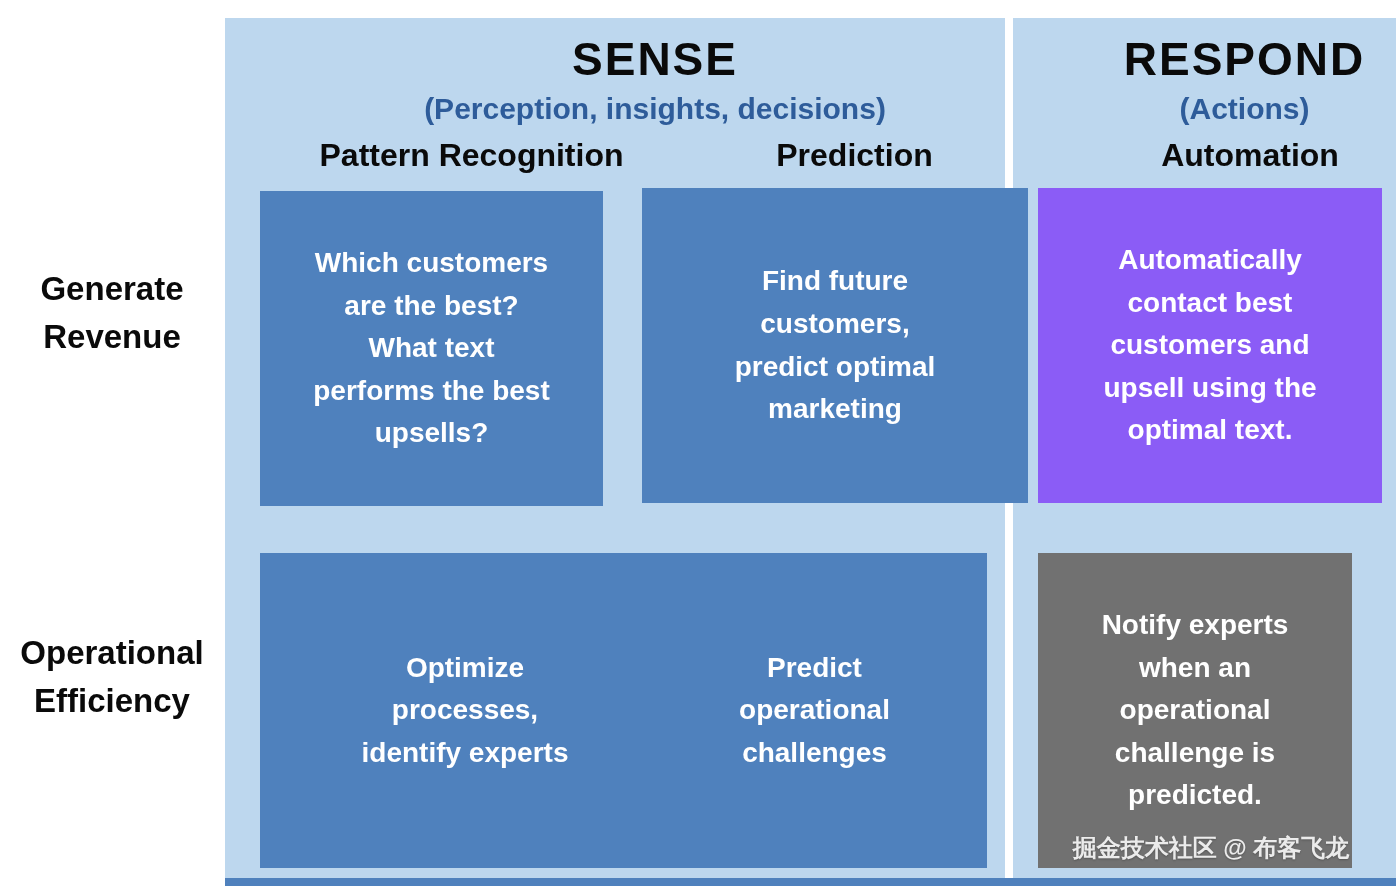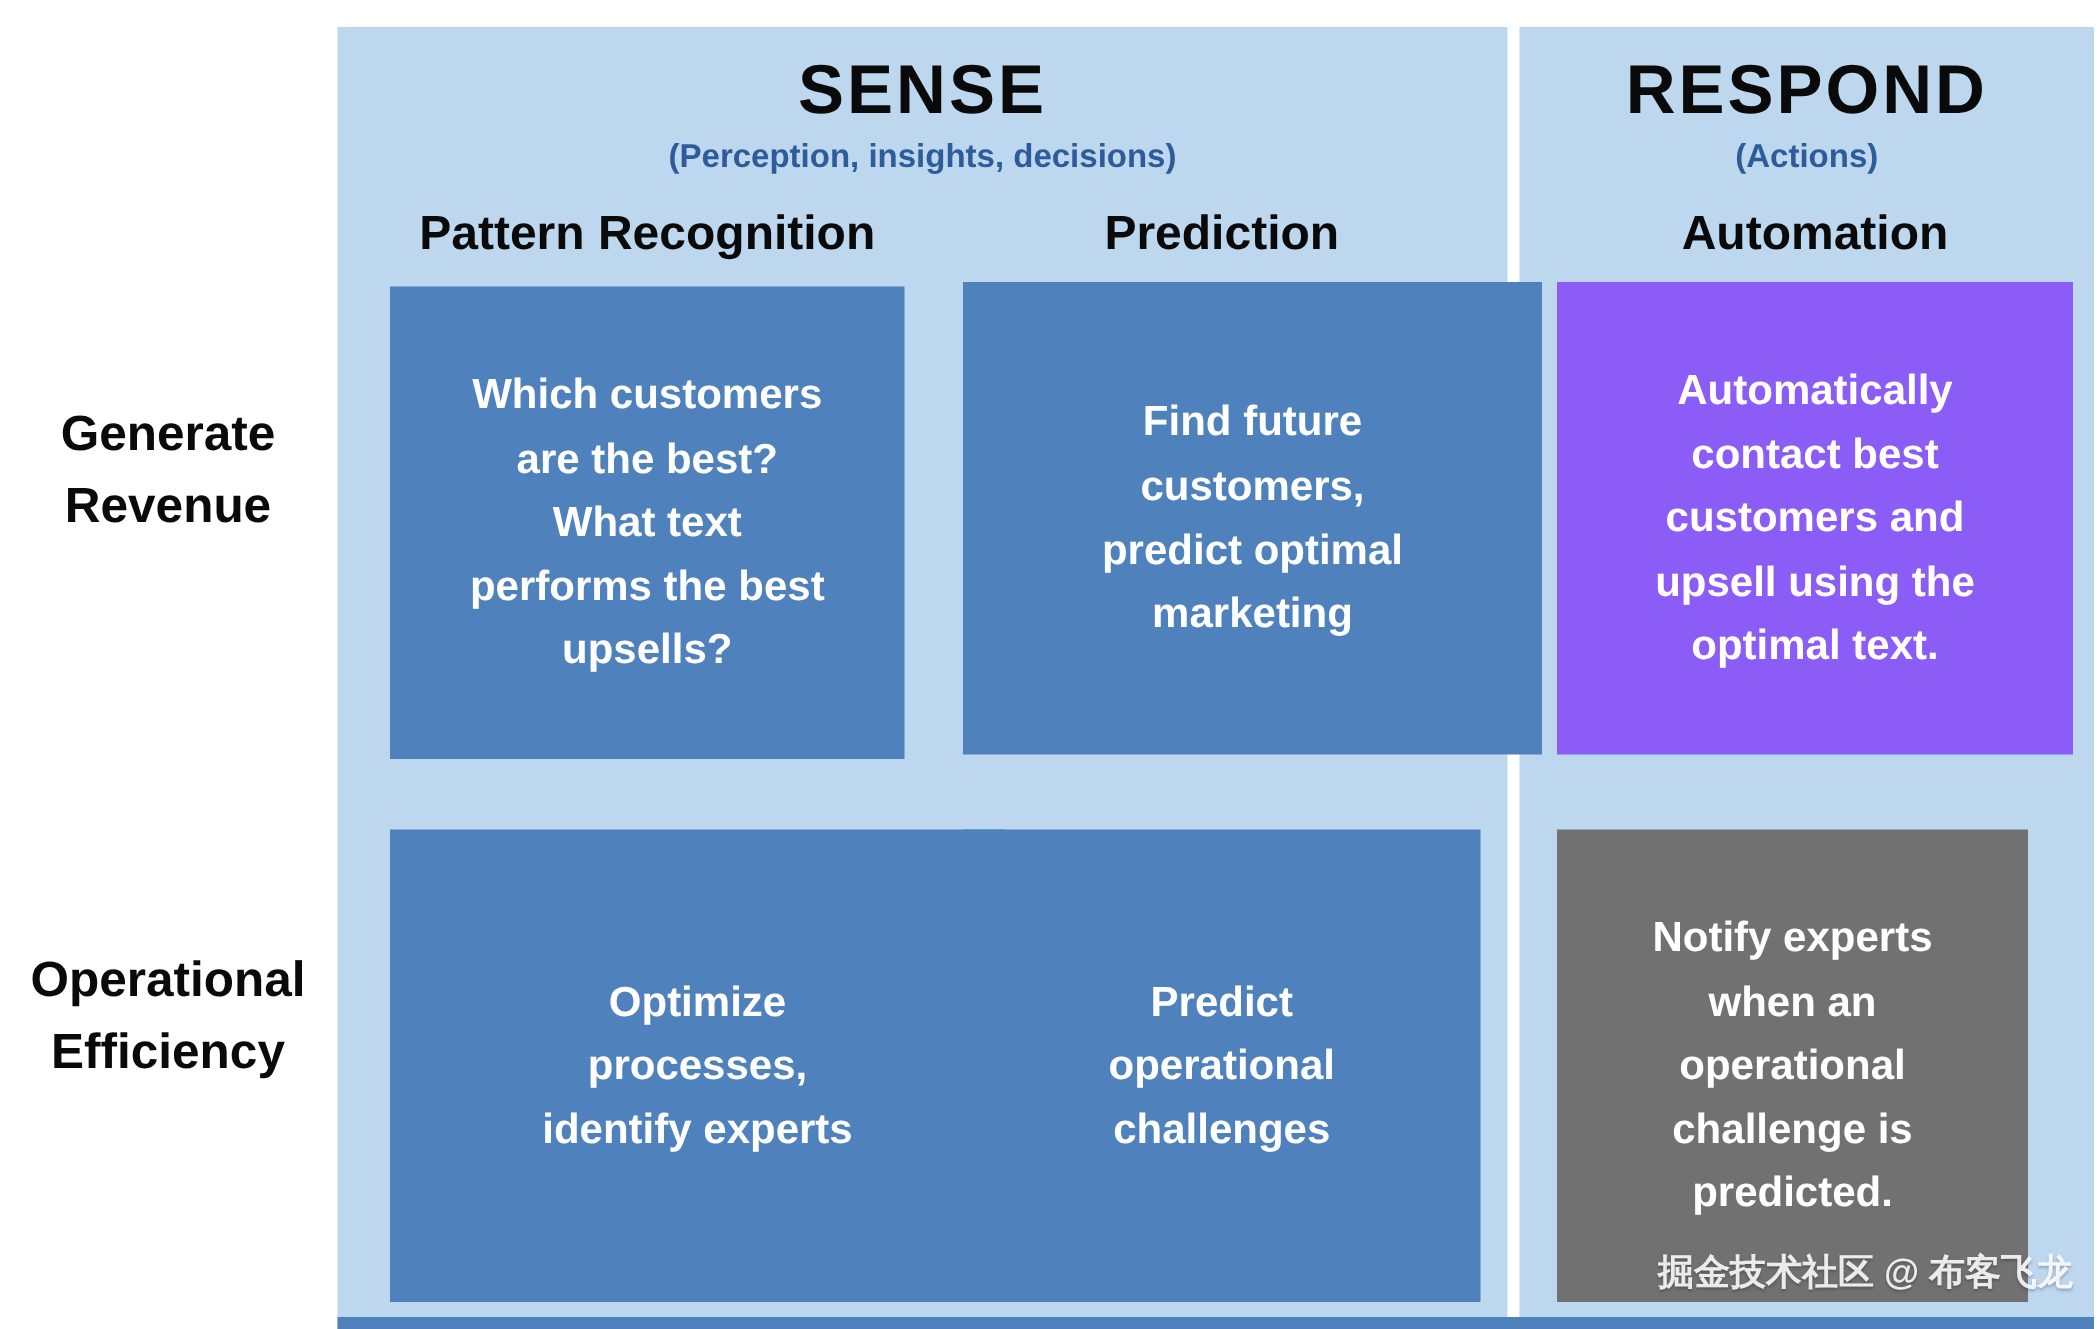--- a/index.html
+++ b/index.html
@@ -14,30 +14,31 @@
     height: 886px;
     background: #ffffff;
     overflow: hidden;
   }
   .abs { position: absolute; }
   .panel {
     background: #bdd7ee;
   }
   .center-text {
     text-align: center;
+    padding-left: 40px;
   }
   .group-title {
     font-size: 46px;
     font-weight: 800;
     color: #0a0a0a;
     letter-spacing: 2px;
     line-height: 1.1;
   }
   .group-subtitle {
-    font-size: 22px;
+    font-size: 30px;
     font-weight: 700;
     color: #2e5c9a;
     line-height: 1.1;
   }
   .col-header {
     font-size: 32px;
     font-weight: 700;
     color: #0a0a0a;
     line-height: 1.1;
   }
@@ -68,21 +69,21 @@
   .cell-blue { background: #4f81bd; }
   .cell-gray-light { background: #8b5cf6; }
   .cell-gray-dark { background: #717171; }
   .bottom-strip {
     background: #4f81bd;
   }
   .watermark {
     font-size: 24px;
     font-weight: 700;
     color: rgba(255,255,255,0.88);
-    text-align: right;
+    text-align: center;
     text-shadow: 0 1px 2px rgba(0,0,0,0.25);
   }
 </style>
 </head>
 <body>
 
 <div id="canvas">
 
   <div class="abs panel" style="left:225px; top:18px; width:780px; height:868px;"></div>
   <div class="abs panel" style="left:1013px; top:18px; width:383px; height:868px;"></div>

